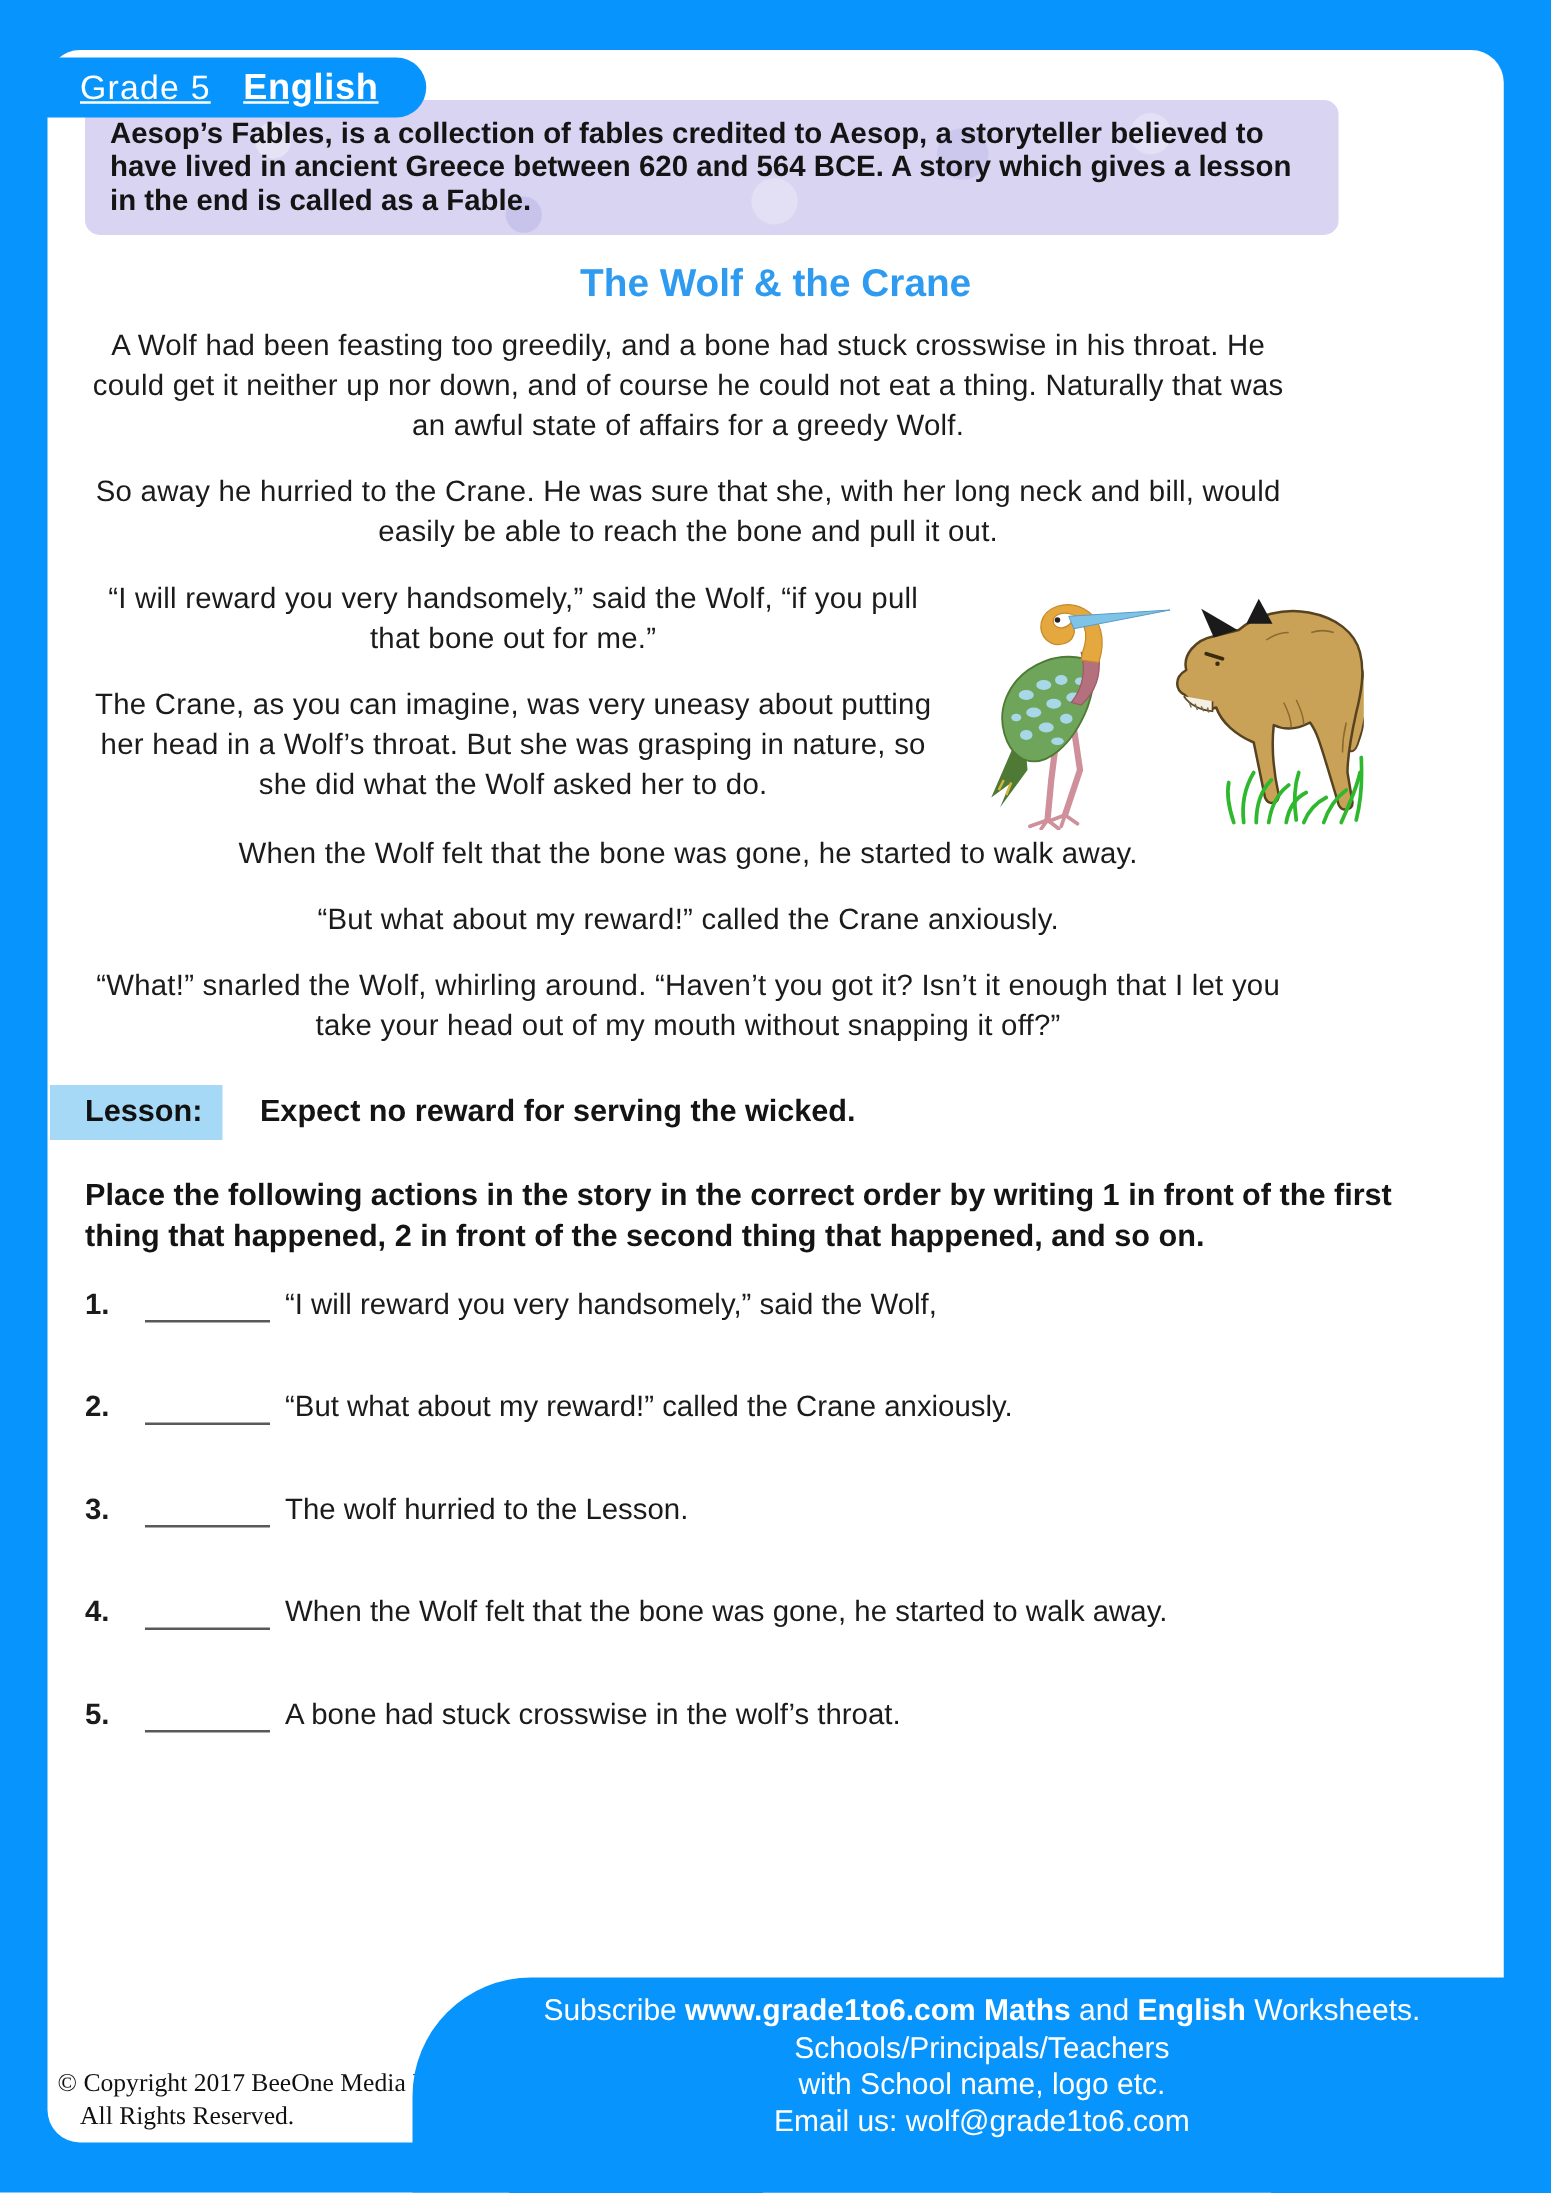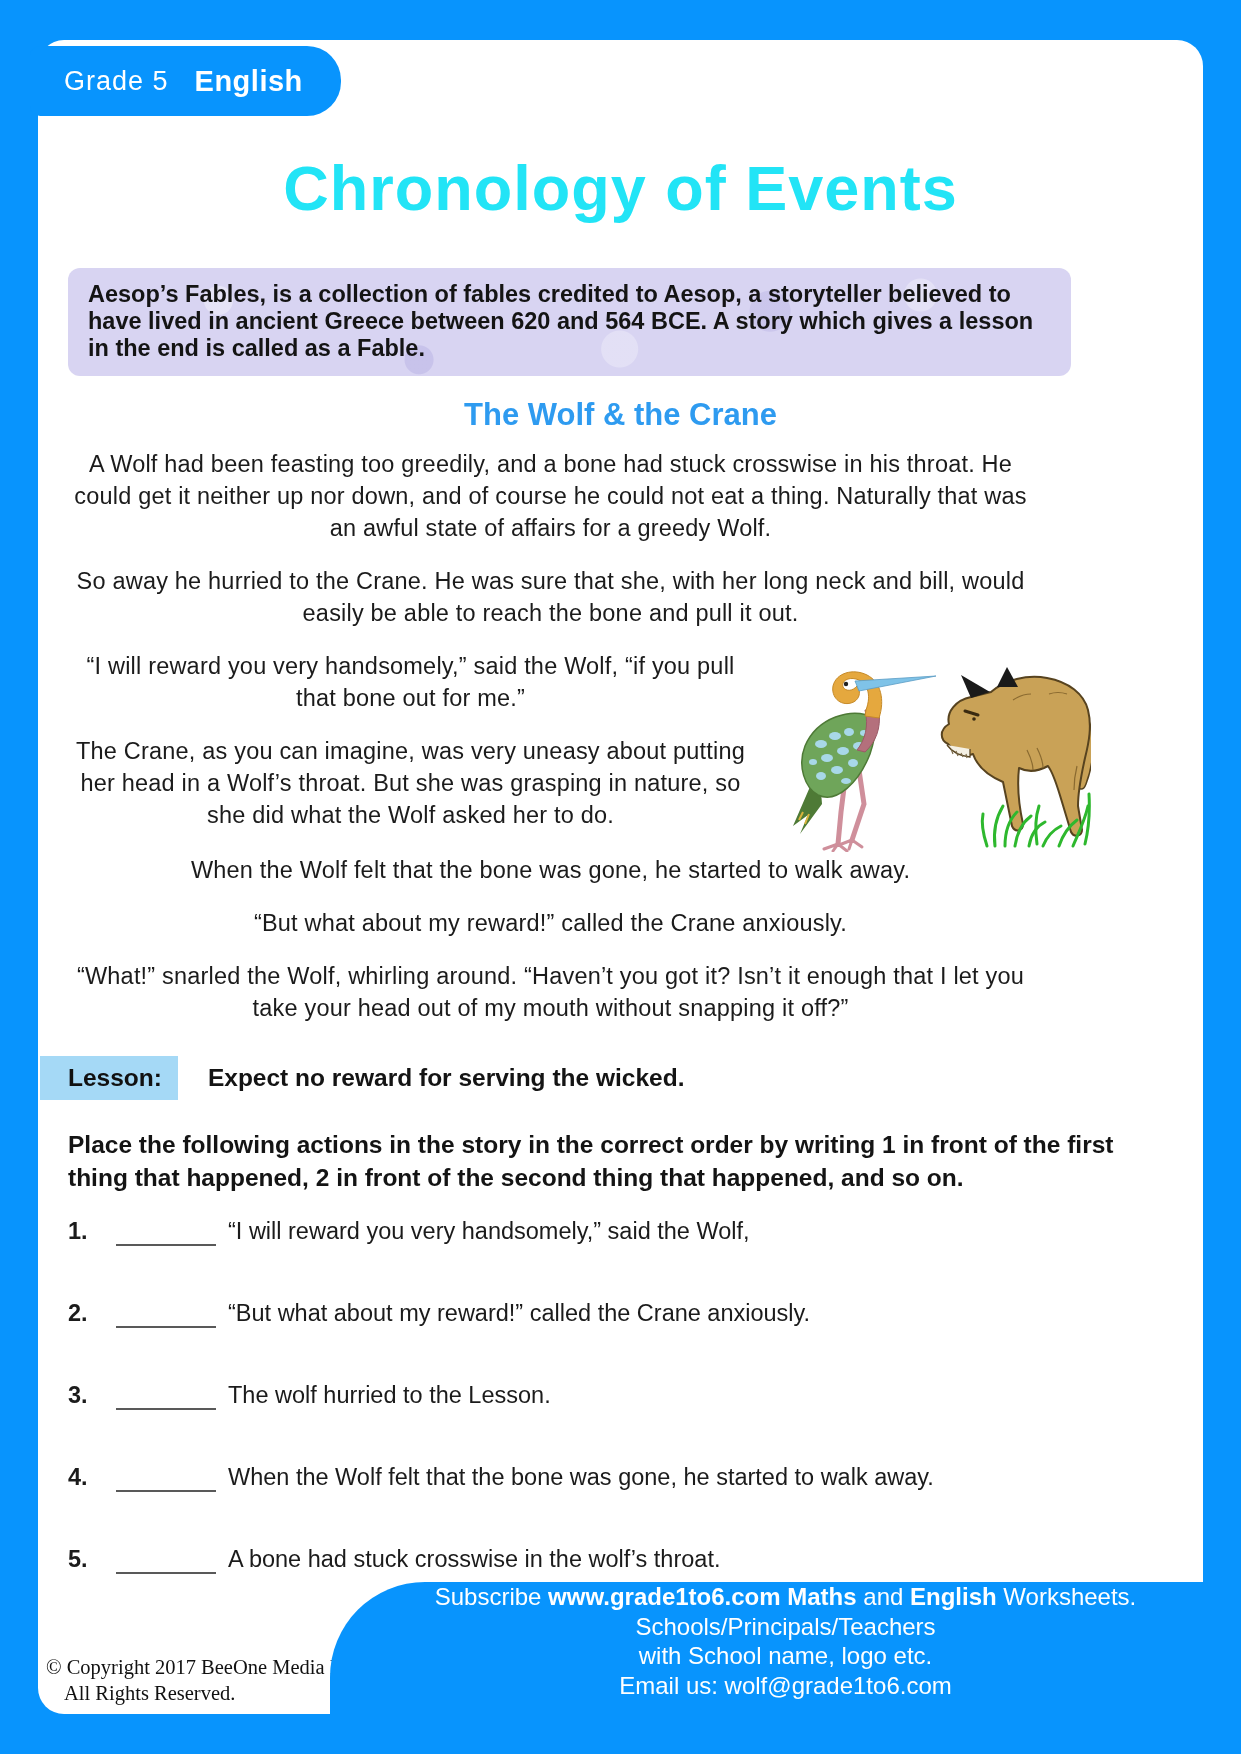--- a/index.html
+++ b/index.html
@@ -11,24 +11,24 @@
     overflow:hidden;
   }
   .page{
     position:absolute;left:38px;top:40px;
     width:1165px;height:1674px;
     background:#ffffff;border-radius:26px;
   }
   
   .badge{
     position:absolute;left:-8px;top:6px;
-    height:70px;background:#0894fd;
+    height:48px;background:#0894fd;
     border-radius:10px 34px 34px 10px;
     display:flex;align-items:center;
-    padding:0 38px 0 34px;gap:26px;color:#fff;
+    padding:0 38px 0 34px;gap:26px;color:#fff;text-decoration:underline;
   }
   .badge .grade{font-size:27px;font-weight:400;letter-spacing:1px;}
   .badge .subject{font-size:29px;font-weight:700;letter-spacing:.5px;}
   
   .main-title{
     margin:108px 0 0 0;text-align:center;
     font-size:63px;font-weight:700;letter-spacing:1px;
     color:#22e4f6;line-height:80px;
   }
   
@@ -81,41 +81,40 @@
     display:inline-block;width:100px;flex:0 0 100px;height:24px;
     border-bottom:2px solid #595959;margin-right:12px;
   }
   
   .footer{
     position:absolute;right:0;bottom:0;
     width:911px;height:172px;background:#0894fd;
     border-top-left-radius:95px;
     color:#ffffff;text-align:center;
     font-size:24px;line-height:29.5px;
-    box-sizing:border-box;
+    padding-top:12px;box-sizing:border-box;
   }
   .footer b{font-weight:700;}
   .copyright{
     position:absolute;left:8px;bottom:8px;
     font-family:"Liberation Serif",serif;
     font-size:20.5px;line-height:26px;color:#111;
   }
   .copyright .l2{padding-left:18px;}
 </style>
 </head>
 <body>
 
 <div class="page">
 
   <div class="badge">
     <span class="grade">Grade 5</span>
     <span class="subject">English</span>
   </div>
 
-  <div class="main-title">Chronology of Events</div>
 
   <div class="intro-box">
     <span>Aesop’s Fables, is a collection of fables credited to Aesop, a storyteller believed to have lived in ancient Greece between 620 and 564 BCE. A story which gives a lesson in the end is called as a Fable.</span>
   </div>
 
   <div class="story-title">The Wolf &amp; the Crane</div>
 
   <div class="story">
     <p>A Wolf had been feasting too greedily, and a bone had stuck crosswise in his throat. He could get it neither up nor down, and of course he could not eat a thing. Naturally that was an awful state of affairs for a greedy Wolf.</p>
     <p>So away he hurried to the Crane. He was sure that she, with her long neck and bill, would easily be able to reach the bone and pull it out.</p>

